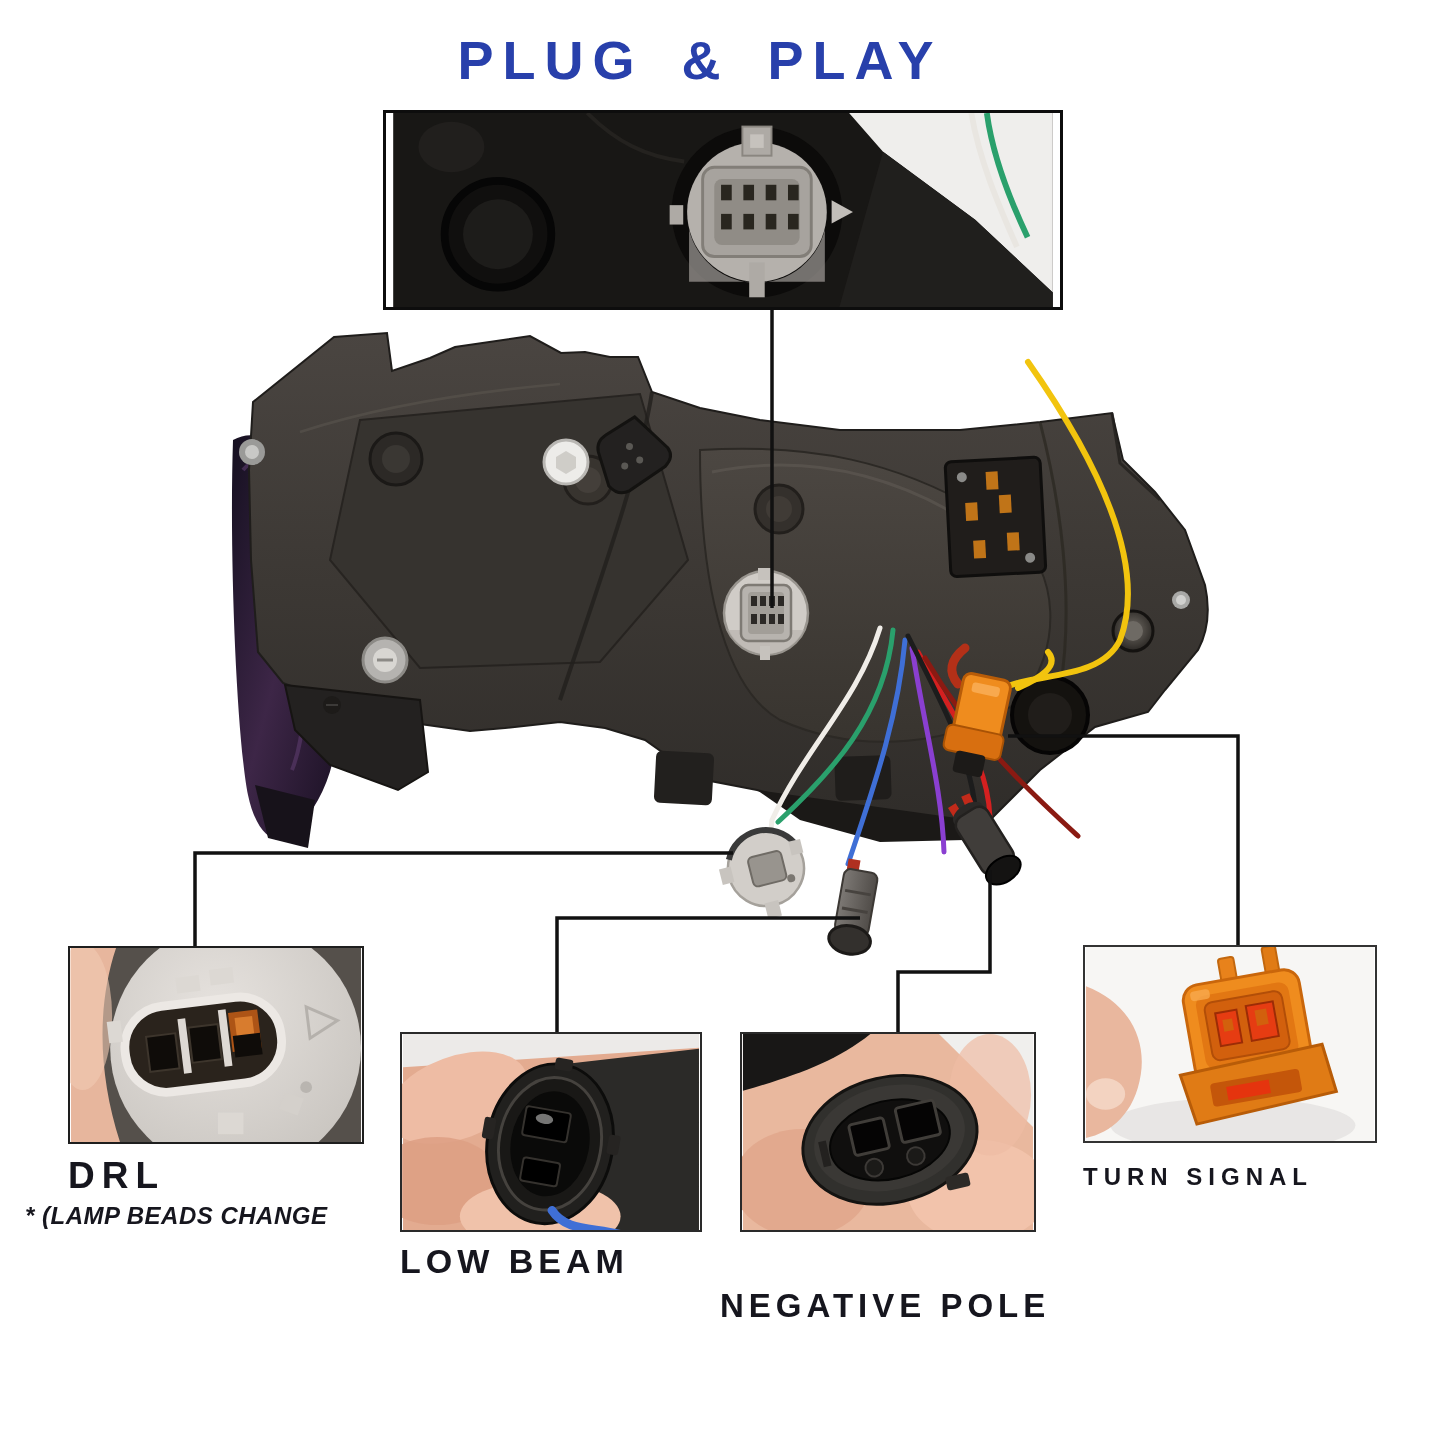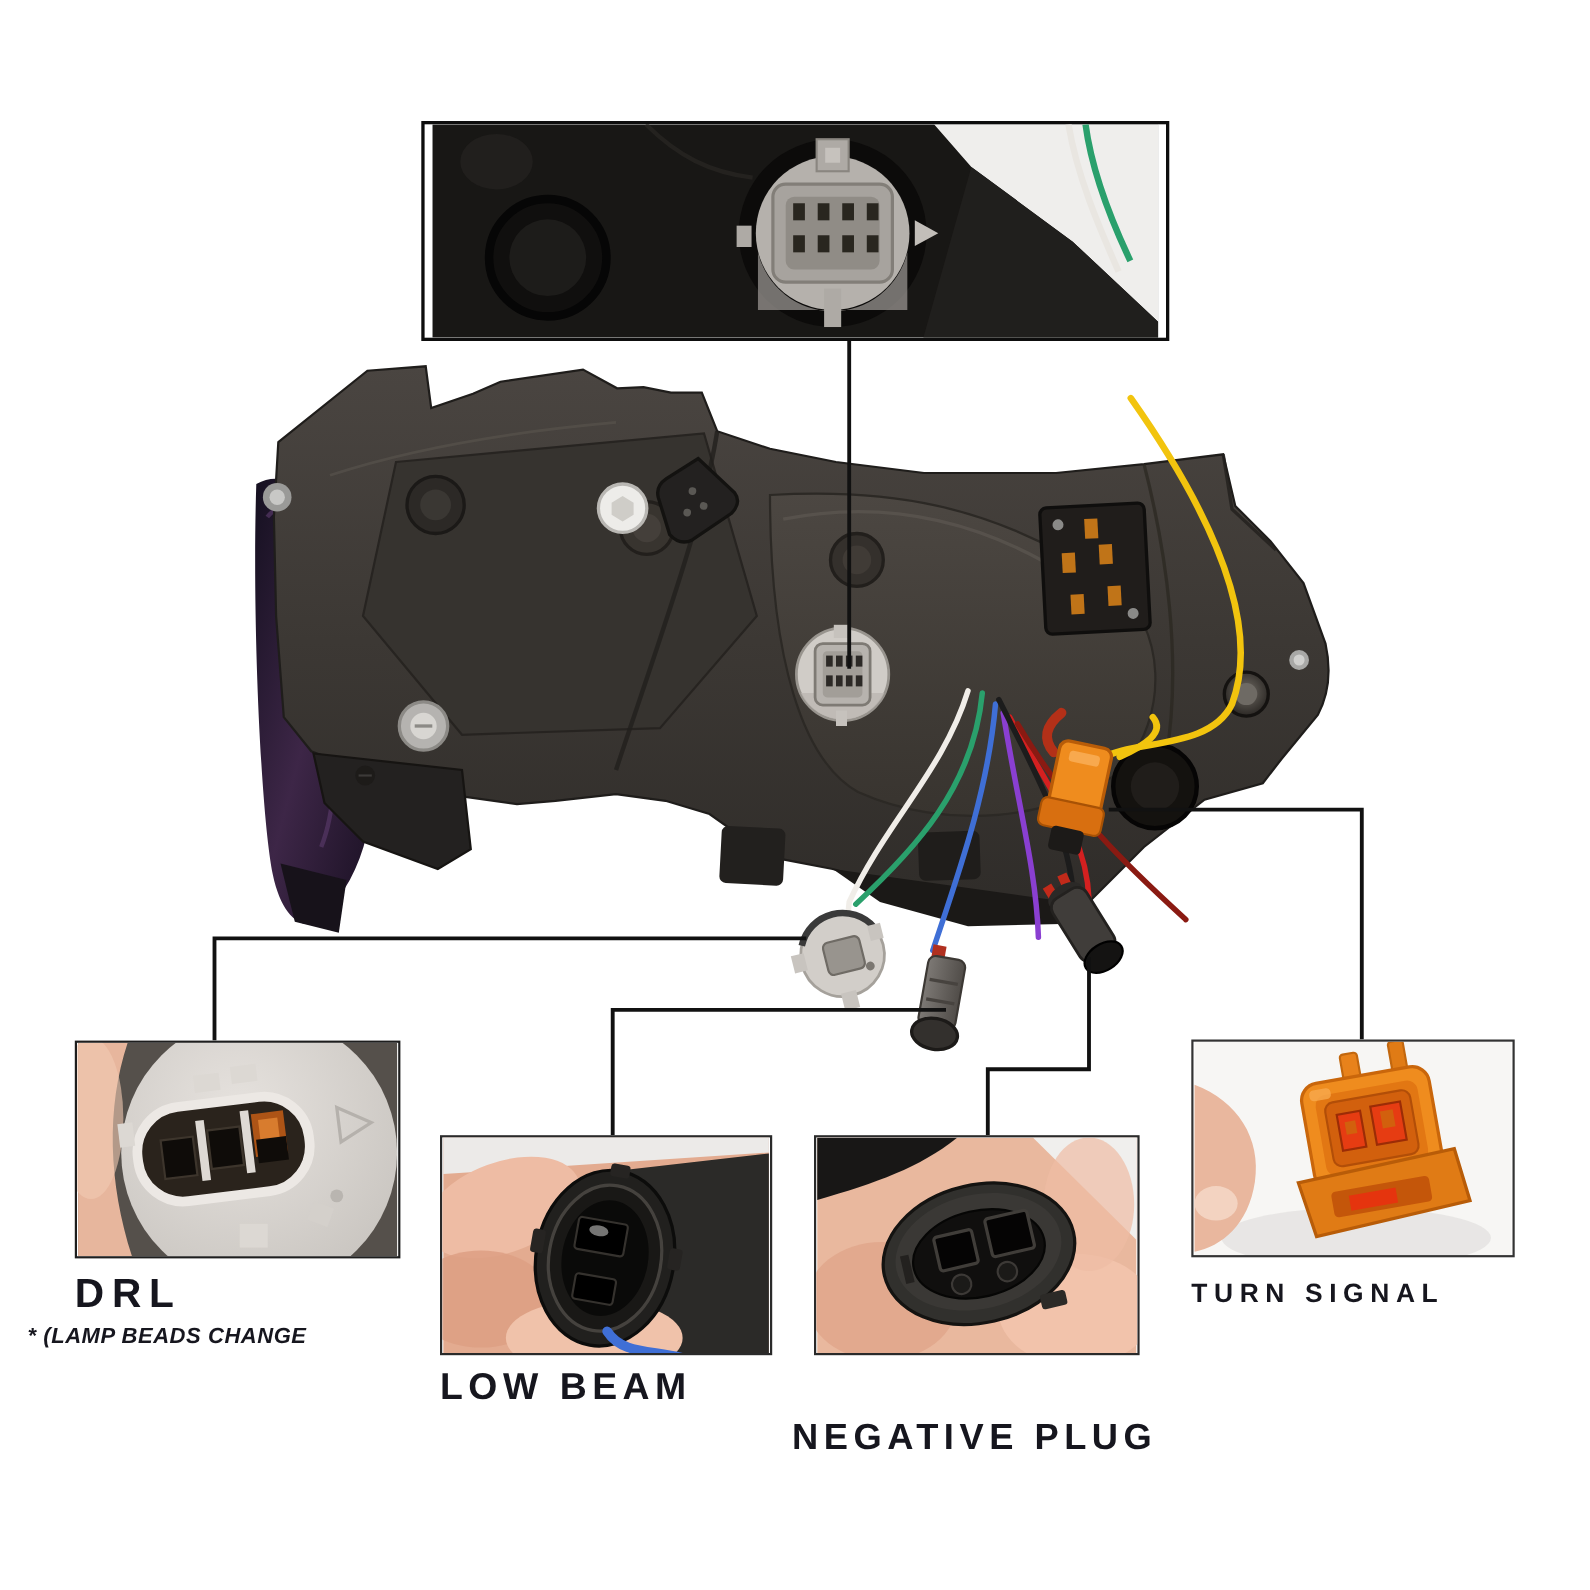--- a/index.html
+++ b/index.html
@@ -22,31 +22,32 @@
   .inset-top{left:383px;top:110px;width:680px;height:200px;border:3px solid #0d0d0d;}
   .inset-drl{left:68px;top:946px;width:296px;height:198px;border:2px solid #1e1e1e;}
   .inset-low{left:400px;top:1032px;width:302px;height:200px;border:2px solid #2a2a2a;}
   .inset-high{left:740px;top:1032px;width:296px;height:200px;border:2px solid #2a2a2a;}
   .inset-turn{left:1083px;top:945px;width:294px;height:198px;border:2px solid #333;}
   .caption{
     position:absolute;color:var(--label-color);
     font-weight:800;white-space:nowrap;
   }
   .cap-drl{left:68px;top:1156px;width:296px;font-size:37px;letter-spacing:7px;line-height:40px;}
-  .cap-note{left:25px;top:1202px;width:360px;font-size:20px;font-style:italic;font-weight:700;letter-spacing:0.5px;line-height:27px;}
+  .cap-note{left:25px;top:1202px;width:360px;font-size:24px;font-style:italic;font-weight:700;letter-spacing:0.5px;line-height:27px;}
   .cap-low{left:400px;top:1242px;width:302px;font-size:34px;letter-spacing:5px;line-height:38px;}
   .cap-high1{left:730px;top:1240px;width:316px;font-size:33px;letter-spacing:5px;line-height:36px;}
   .cap-high2{left:720px;top:1288px;width:336px;font-size:33px;letter-spacing:5px;line-height:36px;}
   .cap-turn{left:1083px;top:1158px;width:294px;font-size:24px;letter-spacing:6px;line-height:38px;}
 </style>
 </head>
 <body>
 
 <div class="canvas">
 
+  <div class="title">PLUG &amp; PLAY</div>
 
   <svg class="abs" style="left:0;top:0;" width="1445" height="1445" viewBox="0 0 1445 1445">
     <defs>
       <linearGradient id="bodyGrad" x1="0" y1="0" x2="0" y2="1">
         <stop offset="0" stop-color="#4a4541"></stop>
           <stop offset="0.5" stop-color="#3c3834"></stop>
           <stop offset="1" stop-color="#2f2c29"></stop>
       </linearGradient>
       <linearGradient id="lensGrad" x1="0" y1="0" x2="1" y2="1">
         <stop offset="0" stop-color="#151020"></stop>
@@ -344,16 +345,16 @@
         <rect x="116" y="36" width="20" height="10" rx="4" fill="#f8a94e" opacity="0.8"></rect>
       </g>
     </svg>
   </div>
 
   <div class="caption cap-drl">DRL</div>
   <div class="caption cap-note">
     <div>* (LAMP BEADS CHANGE</div>
   </div>
   <div class="caption cap-low">LOW BEAM</div>
-  <div class="caption cap-high2">NEGATIVE PLUG</div>
+  <div class="caption cap-high2">NEGATIVE POLE</div>
   <div class="caption cap-turn">TURN SIGNAL</div>
 
 </div>
 
 </body></html>

